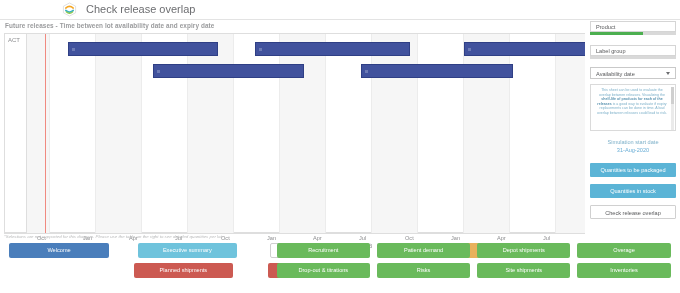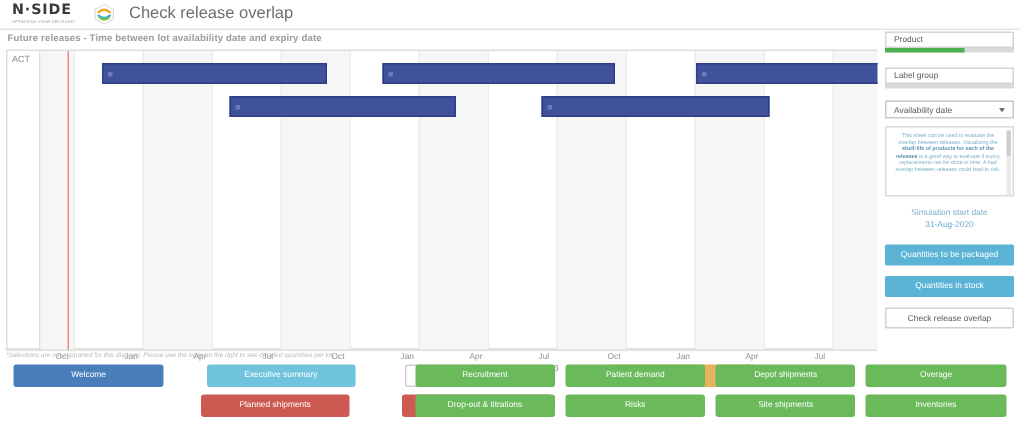--- a/index.html
+++ b/index.html
@@ -80,24 +80,20 @@
   
   #nav { position:absolute; left:0; top:243px; width:680px; height:50px; }
   .nav-btn { position:absolute; height:15px; border-radius:2px; font-size:6.2px;
              color:#ffffff; text-align:center; line-height:15px; }
   .nav-outline { background:#ffffff; color:#58595b; border:1px solid #cfcfcf; }
 </style>
 </head>
 <body>
 
 <div id="header">
-  <div id="logo-block">
-    <div id="logo-word">N·SIDE</div>
-    <div id="logo-tag">OPTIMIZING YOUR DECISIONS</div>
-  </div>
   <div id="logo-mark">
     <svg width="15" height="15" viewBox="0 0 32 32">
       <path d="M16 2 L29 9 L29 23 L16 30 L3 23 L3 9 Z" fill="none" stroke="#cfd2d4" stroke-width="1.4"></path>
       <path d="M8 13 Q16 6 24 13" fill="none" stroke="#f5a623" stroke-width="3.4" stroke-linecap="round"></path>
       <path d="M8 18 Q16 25 24 18" fill="none" stroke="#3bb3c3" stroke-width="3.4" stroke-linecap="round"></path>
       <path d="M9 21 Q16 27 23 21" fill="none" stroke="#8cc63f" stroke-width="2.6" stroke-linecap="round"></path>
     </svg>
   </div>
   <div id="app-title">Check release overlap</div>
   <div id="header-rule"></div>

